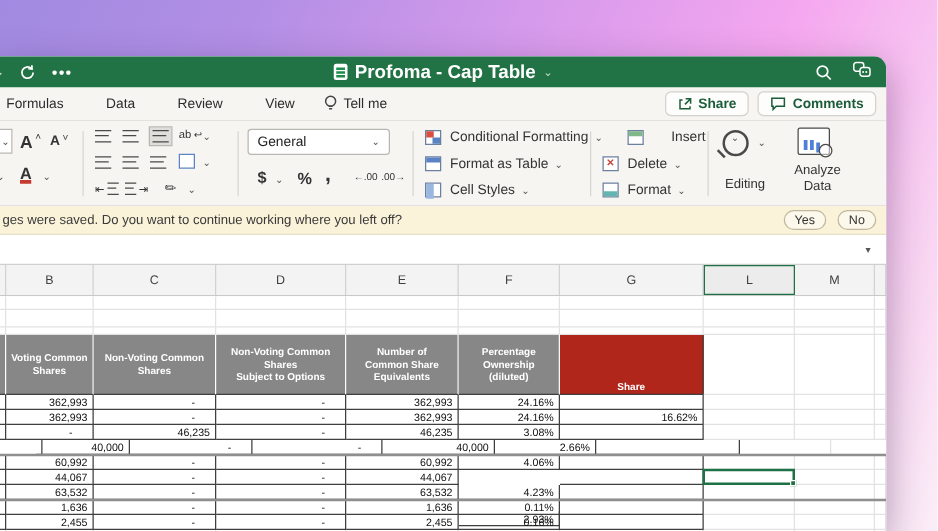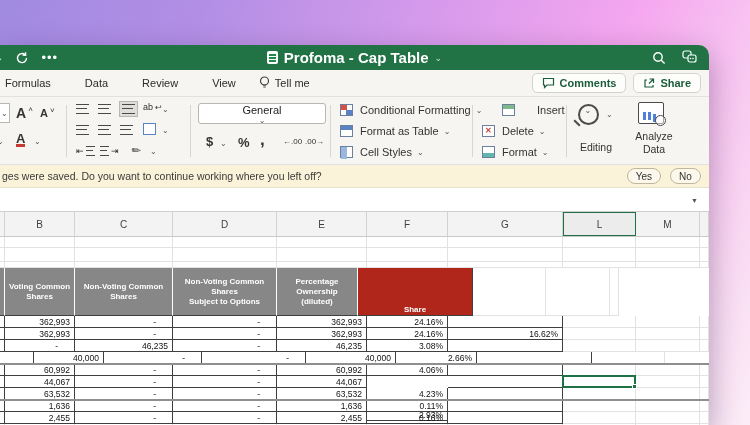--- a/index.html
+++ b/index.html
@@ -45,21 +45,21 @@
   .hlines::after { content:""; position:absolute; left:0; right:2px; top:2.8px; border-top:1.6px solid #4a4a4a; }
   .boxed { background:#dfdedb; outline:1.5px solid #b9b7b2; }
   .sq-icon { width:13px; height:12px; border:1px solid #6b7f9e; position:relative; display:inline-block; background:#fff; }
   .sq-icon.cf::before { content:""; position:absolute; left:0; top:0; width:6px; height:5px; background:#d94f43; }
   .sq-icon.cf::after { content:""; position:absolute; right:0; bottom:0; width:6px; height:5px; background:#5b83c4; }
   .sq-icon.fat::before { content:""; position:absolute; left:0; top:0; right:0; height:4px; background:#5b83c4; }
   .sq-icon.cs::before { content:""; position:absolute; left:0; top:0; width:6px; height:12px; background:#9ab7e0; }
   .sq-icon.ins::before { content:""; position:absolute; left:0; top:0; right:0; height:4px; background:#7fb98a; }
   .sq-icon.del::before { content:"✕"; position:absolute; left:2px; top:0px; color:#c4443a; font-size:8px; font-weight:bold; }
   .sq-icon.fmt::before { content:""; position:absolute; left:0; bottom:0; right:0; height:4px; background:#63b6b0; }
-  .combo { position:absolute; left:198px; top:6px; width:128px; height:21px; background:#fff; border:1px solid #b9b7b2; border-radius:3px; display:flex; align-items:center; justify-content:space-between; padding:0 7px; font-size:11px; color:#222;flex-direction:column; }
+  .combo { position:absolute; left:198px; top:6px; width:114px; height:21px; background:#fff; border:1px solid #b9b7b2; border-radius:3px; display:flex; align-items:center; justify-content:space-between; padding:0 7px; font-size:11px; color:#222; }
   .numsym { font-size:13px; font-weight:bold; color:#333; }
   .decsym { font-size:8px; color:#333; letter-spacing:0; }
   .editing-glass { width:21px; height:21px; border:2px solid #4a4a4a; border-radius:50%; position:relative; display:inline-block; }
   .editing-glass::after { content:""; position:absolute; width:8px; height:2px; background:#4a4a4a; transform:rotate(45deg); left:-7px; top:16px; }
   .analyze-icon { width:26px; height:22px; border:1.5px solid #4a4a4a; border-radius:2px; position:relative; display:inline-block; background:#fff; }
   .analyze-icon::before { content:""; position:absolute; left:4px; bottom:3px; width:3px; height:8px; background:#4f7fd9; box-shadow:5px 0 0 #4f7fd9, 10px 2px 0 #4f7fd9; }
   .analyze-icon::after { content:""; position:absolute; right:-3px; bottom:-3px; width:9px; height:9px; border:1.5px solid #4a4a4a; border-radius:50%; background:rgba(255,255,255,.5); }
   .grp-label { position:absolute; font-size:10.5px; color:#333; text-align:center; }
   
   .notif { position:absolute; left:0; top:120px; width:100%; height:23px; background:#faf3da; border-bottom:1px solid #e7dfc6; display:flex; align-items:center; font-size:10.5px; color:#3a3a3a; padding:0 8px 0 2px; }
@@ -134,31 +134,31 @@
       </div>
     <span class="tellme">
       <svg width="11" height="14" viewBox="0 0 11 14">
           <circle cx="5.5" cy="5" r="4" fill="none" stroke="#444" stroke-width="1.2"></circle>
           <path d="M4 9 h3 M4.3 11 h2.4" stroke="#444" stroke-width="1.2"></path>
         </svg>
       <span>Tell me</span>
     </span>
     <div class="menu-right">
       <span class="mbtn">
-        <svg width="13" height="12" viewBox="0 0 13 12">
-            <path d="M1.5 1.5 H11.5 V8 H5 L2.5 10.5 V8 H1.5 Z" fill="none" stroke="#1b5c39" stroke-width="1.2"></path>
-          </svg>
-        <span>Comments</span>
-      </span>
-      <span class="mbtn">
         <svg width="12" height="12" viewBox="0 0 12 12">
             <path d="M4 3 H2 V10 H10 V8" fill="none" stroke="#1b5c39" stroke-width="1.2"></path>
             <path d="M6.5 2 H10.5 V6 M10.5 2 L6 6.5" fill="none" stroke="#1b5c39" stroke-width="1.2"></path>
           </svg>
         <span>Share</span>
+      </span>
+      <span class="mbtn">
+        <svg width="13" height="12" viewBox="0 0 13 12">
+            <path d="M1.5 1.5 H11.5 V8 H5 L2.5 10.5 V8 H1.5 Z" fill="none" stroke="#1b5c39" stroke-width="1.2"></path>
+          </svg>
+        <span>Comments</span>
       </span>
     </div>
   </div>
 
   <div class="ribbon">
 
     <span class="ico-btn" style="left:-3px;top:6px;width:13px;height:20px;background:#fff;border:1px solid #b9b7b2;">
         <span class="chev" style="margin-left:3px;"></span>
       </span>
     <span class="ico-btn" style="left:16px;top:8px;">
@@ -363,20 +363,23 @@
       </div>
       <div class="srow" style="height: 48px;">
         <div class="scell hcell" style="width: 5px;"></div>
         <div class="scell hcell" style="width: 70px;">Voting Common
 Shares</div>
         <div class="scell hcell" style="width: 98px;">Non-Voting Common
 Shares</div>
         <div class="scell hcell" style="width: 104px;">Non-Voting Common
 Shares
 Subject to Options</div>
+        <div class="scell hcell" style="width: 90px;">Number of
+Common Share
+Equivalents</div>
         <div class="scell hcell" style="width: 81px;">Percentage
 Ownership
 (diluted)</div>
         <div class="scell rcell" style="width: 115px;">Share</div>
         <div class="scell gcell" style="width: 73px;"></div>
         <div class="scell gcell" style="width: 64px;"></div>
         <div class="scell gcell" style="width: 9px;"></div>
       </div>
       <div class="srow" style="height: 12px;">
         <div class="scell tcell" style="width: 5px;"></div>

